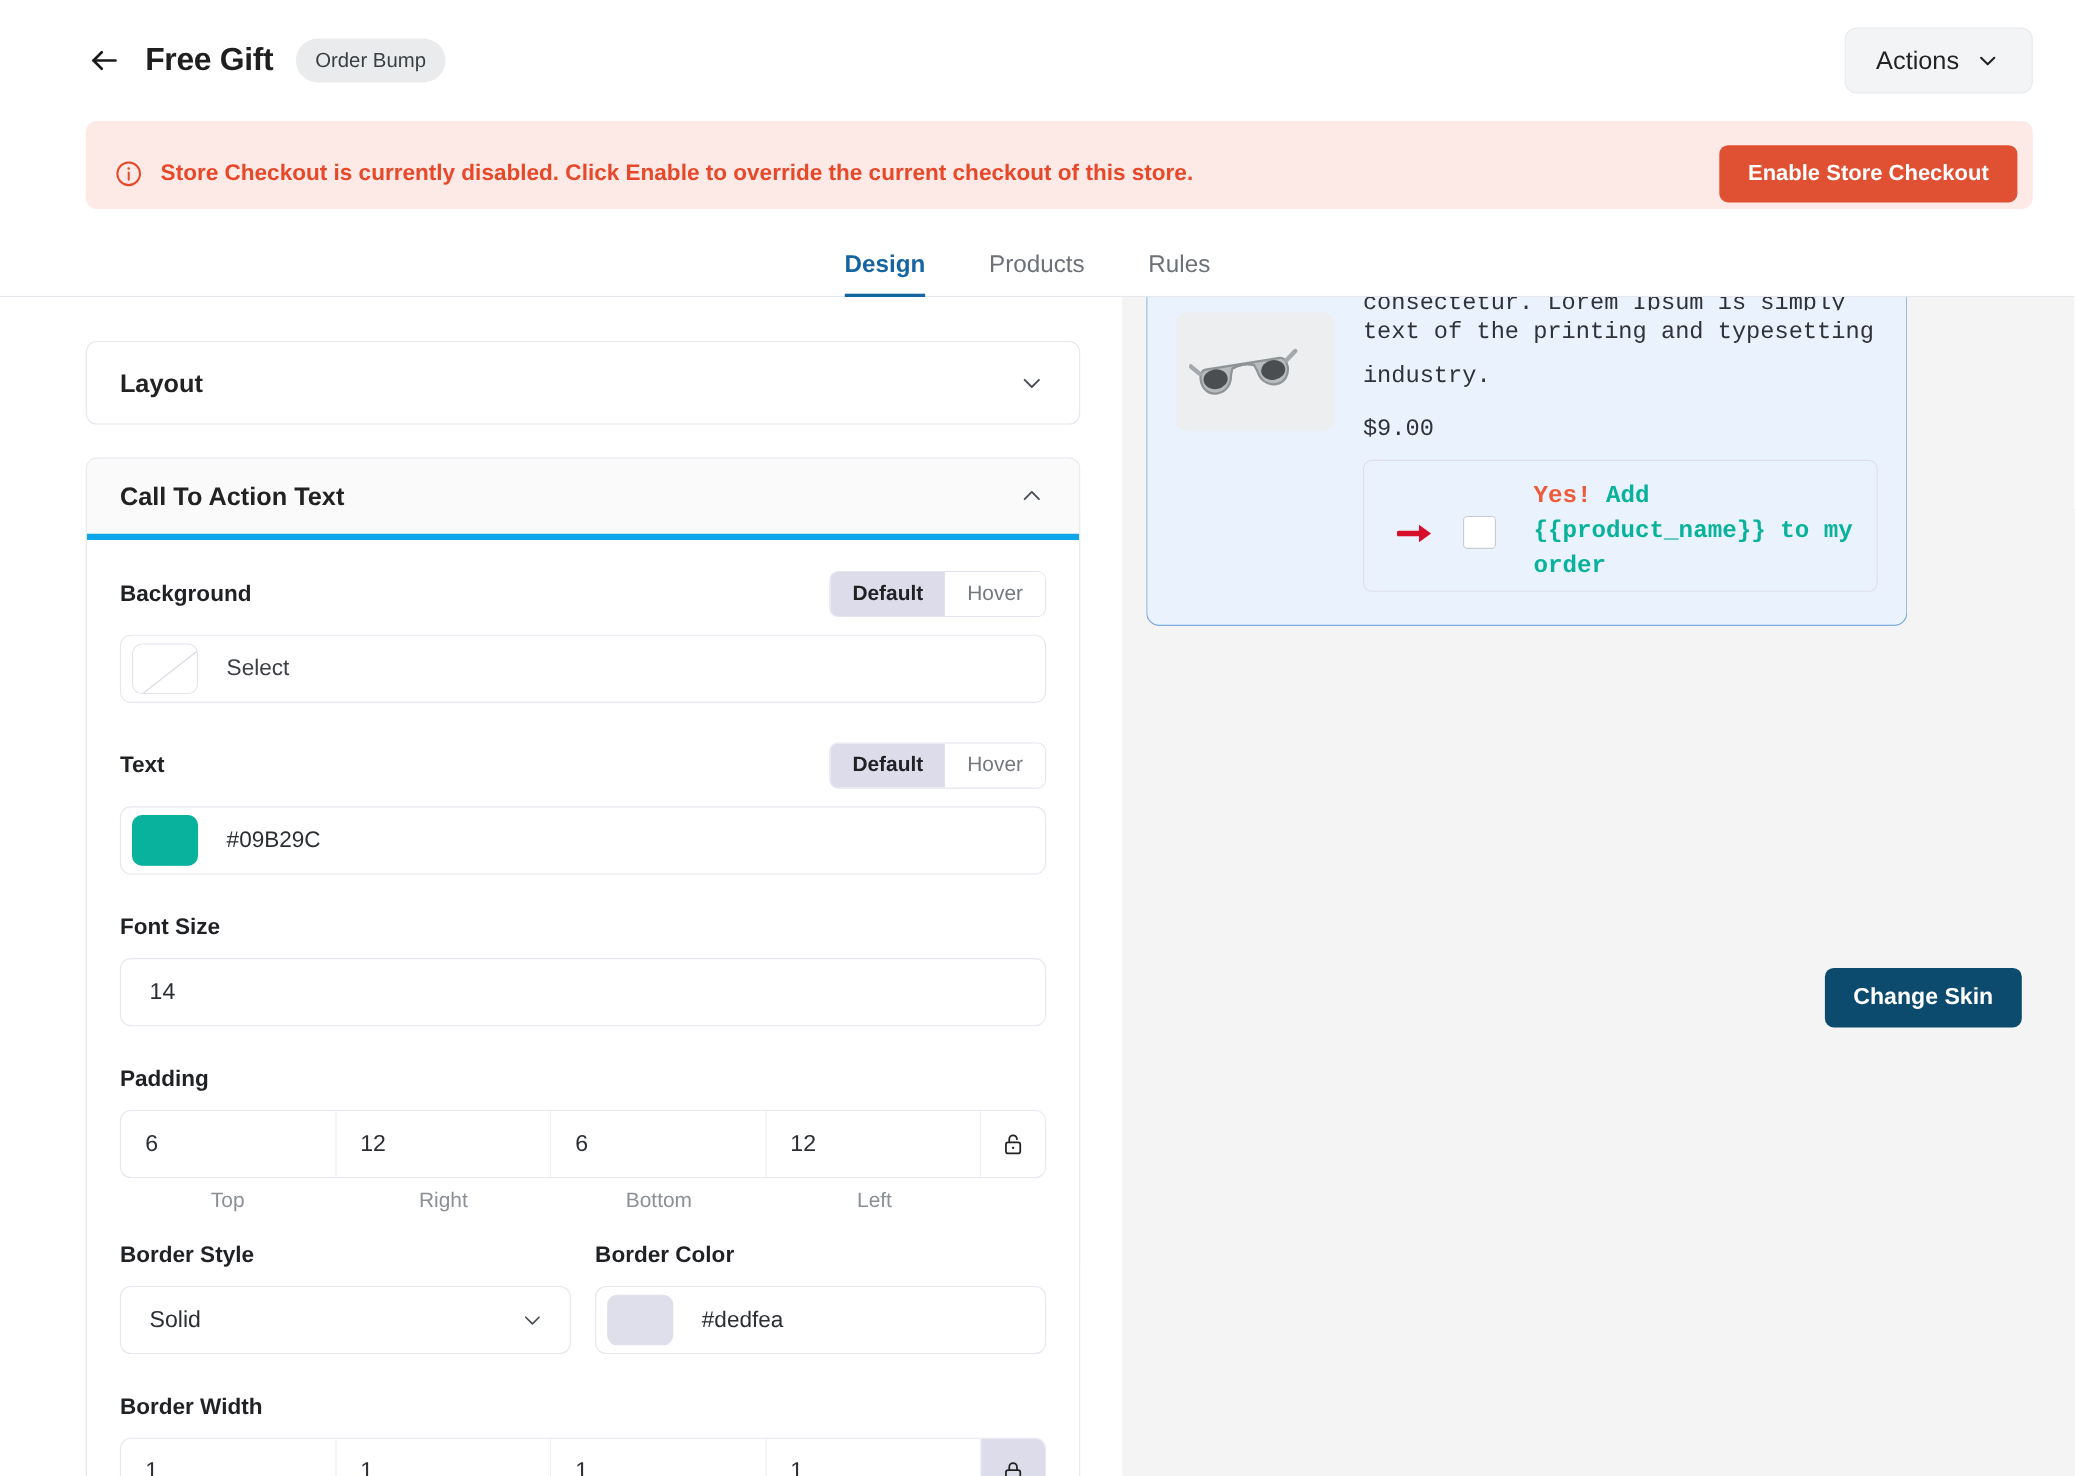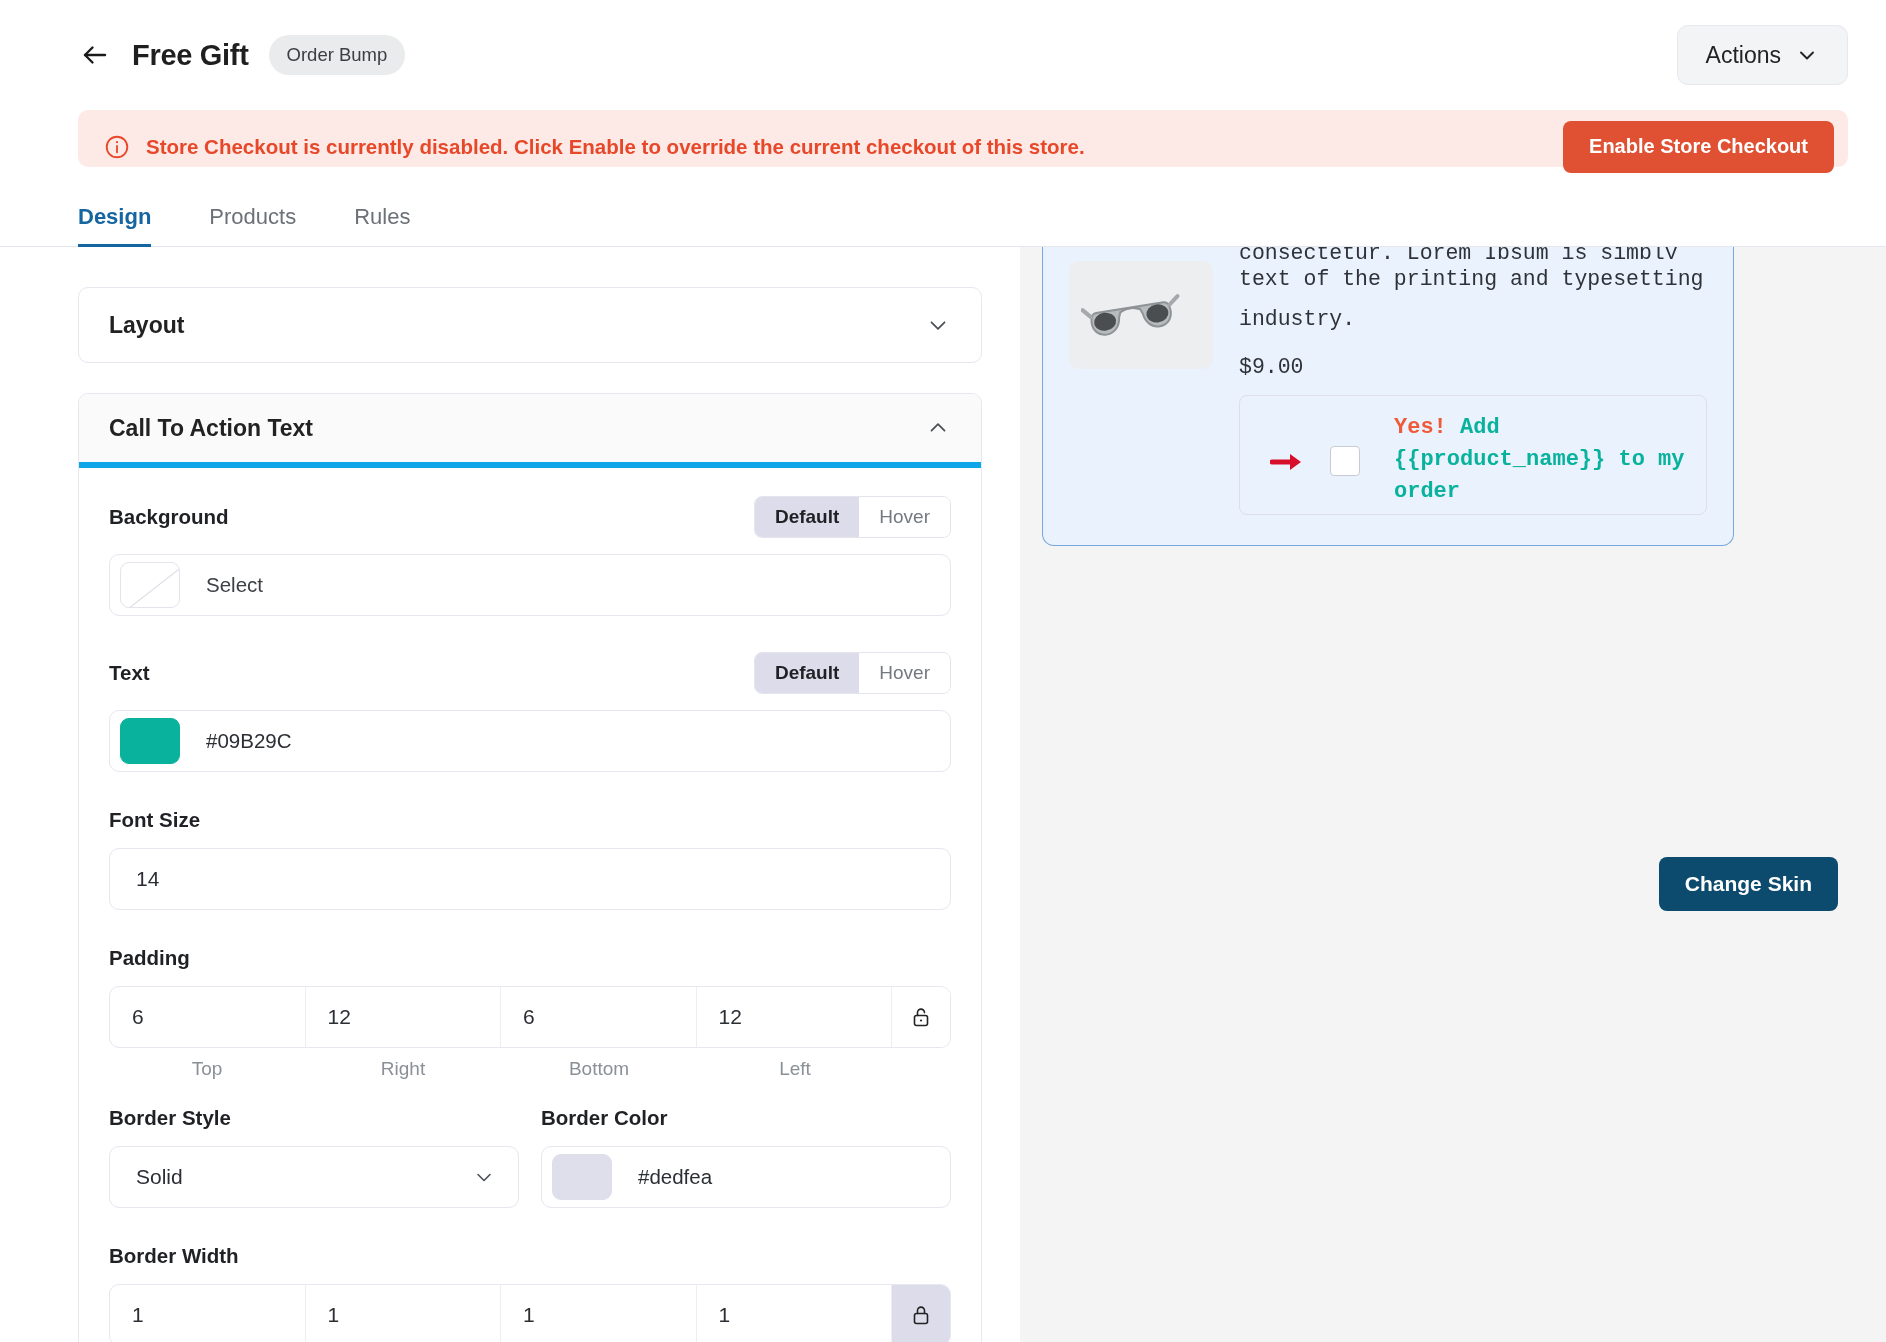--- a/index.html
+++ b/index.html
@@ -75,21 +75,21 @@
     color: #232323;
     cursor: pointer;
     white-space: nowrap;
   }
   .btn-ghost + .btn-ghost { margin-left: 20px; }
 
   
   .banner-wrap { padding: 0 38px 0 78px; }
 
   .banner {
-    height: 57px;
+    height: 80px;
     background: #fdeae6;
     border-radius: 10px;
     display: flex;
     align-items: center;
     padding: 16px 14px 0 26px;
   }
 
   .banner-icon {
     flex: 0 0 auto;
     margin-right: 16px;
@@ -119,21 +119,21 @@
     white-space: nowrap;
     font-family: inherit;
   }
 
   
   .tabs-wrap {
     margin-top: 36px;
     padding: 0 38px 0 78px;
     border-bottom: 1px solid #e6e7ec;
   }
-  .tabs { display: flex; gap: 0; }
+  .tabs { display: flex; gap: 0; justify-content: center; }
 
   .tab {
     font-size: 22px;
     color: #6b7177;
     padding: 0 0 14px 0;
     margin-right: 58px;
     cursor: pointer;
     border-bottom: 3px solid transparent;
     position: relative;
     top: 1px;

